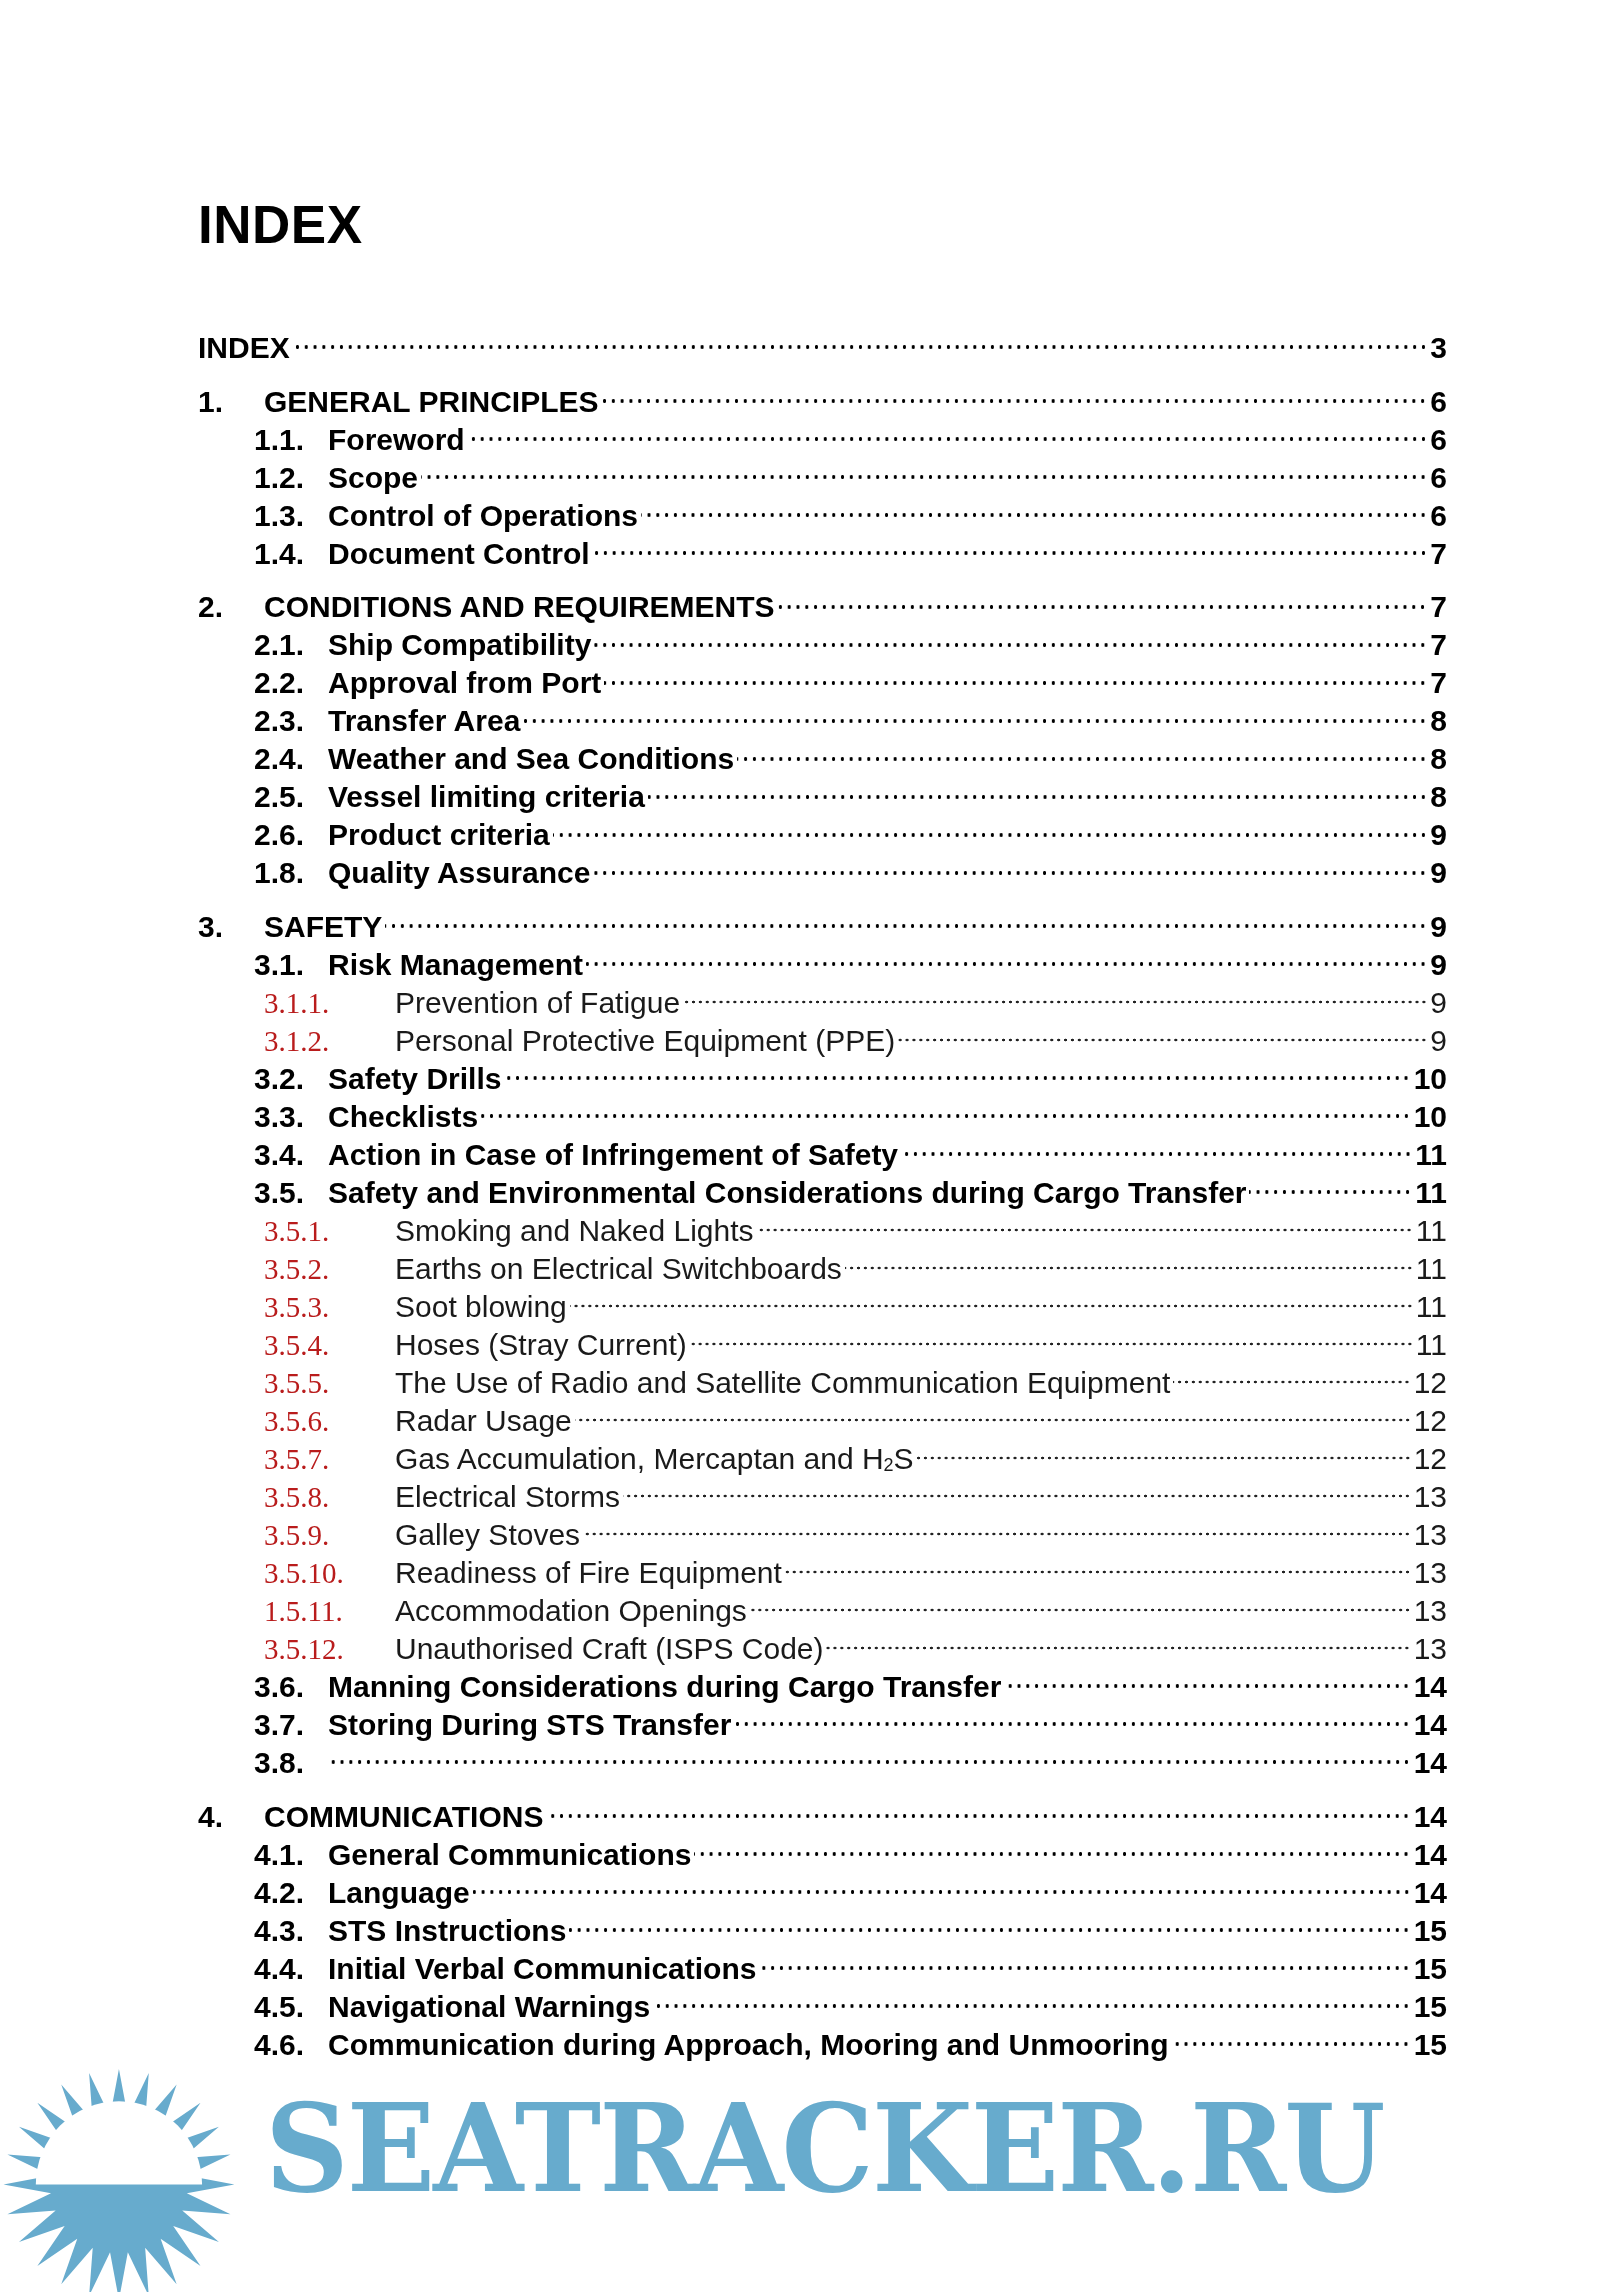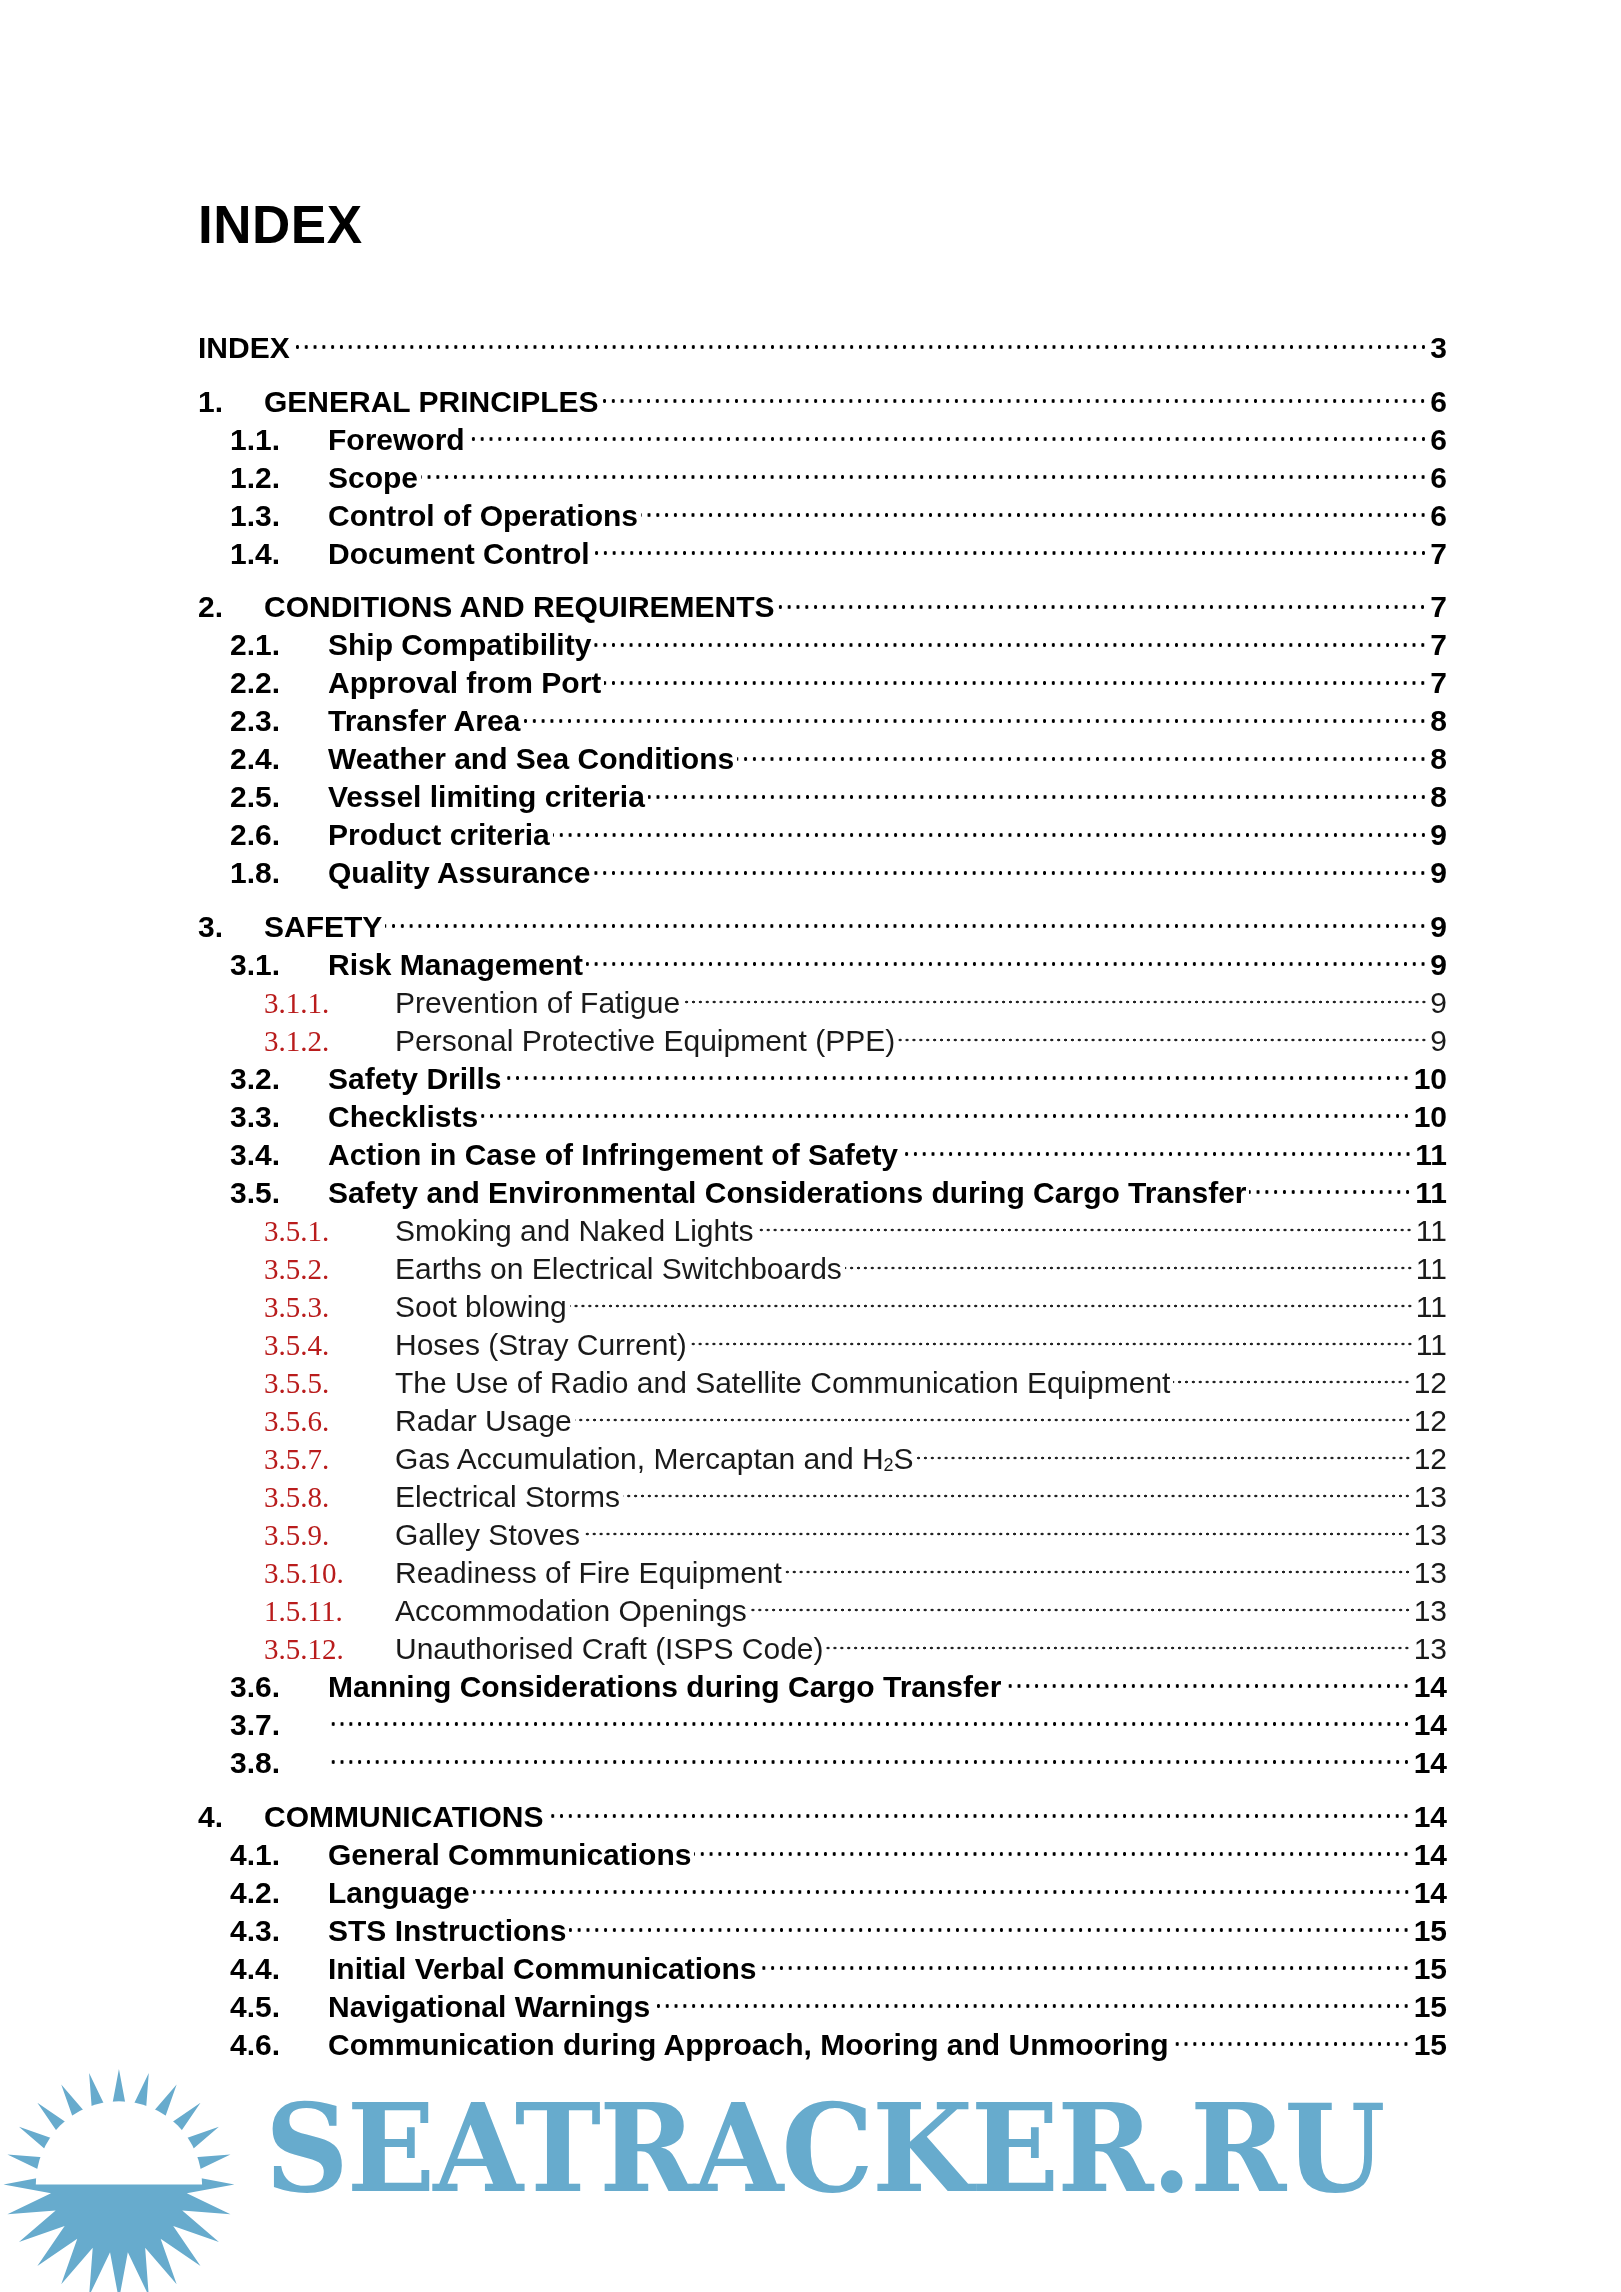--- a/index.html
+++ b/index.html
@@ -5,21 +5,21 @@
   html, body { margin:0; padding:0; background:#ffffff; }
   body { width:1621px; height:2293px; position:relative; overflow:hidden; font-family:"Liberation Sans", sans-serif; color:#000; }
   .page-title { position:absolute; left:198px; top:194px; font-size:53px; font-weight:bold; letter-spacing:0.5px; margin:0; }
   .toc { position:absolute; left:198px; top:320px; width:1249px; }
   .toc-row { display:flex; align-items:baseline; height:38px; font-size:30px; line-height:38px; white-space:nowrap; }
   .toc-row.gap { margin-top:15.7px; }
   .num { display:inline-block; flex:none; }
   .lvl0 .num { width:0; }
   .lvl1 .num { width:66px; }
   .lvl2 { padding-left:32px; font-weight:bold; }
-  .lvl2 .num { width:98px; }
+  .lvl2 .num { width:98px;text-align:center; }
   .lvl1, .lvl0 { font-weight:bold; }
   .lvl3 { padding-left:66px; font-weight:normal; color:#1a1a1a; }
   .lvl3 .num { width:131px; font-family:"Liberation Serif", serif; color:#b91c1c; font-size:29px; }
   .title { flex:none; }
   .leader { flex:1 1 auto; overflow:hidden; margin:0 2.9px; position:relative; height:38px; }
   .leader::after { content:""; position:absolute; left:0; right:0; bottom:8.8px; height:3.9px;
     background-image:radial-gradient(circle, #000 1.6px, transparent 2px); background-size:8.8px 3.9px; background-repeat:repeat-x; background-position:right; }
   .lvl3 .leader::after { background-image:radial-gradient(circle, #222 1.1px, transparent 1.6px); background-size:6.9px 3.9px; }
   .page { flex:none; text-align:right; }
   sub { font-size:60%; vertical-align:baseline; position:relative; top:0.1em; }
@@ -237,20 +237,21 @@
       <span class="page">13</span>
     </div>
     <div class="toc-row lvl2">
       <span class="num">3.6.</span>
       <span class="title">Manning Considerations during Cargo Transfer</span>
       <span class="leader"></span>
       <span class="page">14</span>
     </div>
     <div class="toc-row lvl2">
       <span class="num">3.7.</span>
+      <span class="title">Storing During STS Transfer</span>
       <span class="leader"></span>
       <span class="page">14</span>
     </div>
     <div class="toc-row lvl2">
       <span class="num">3.8.</span>
       <span class="leader"></span>
       <span class="page">14</span>
     </div>
     <div class="toc-row lvl1 gap">
       <span class="num">4.</span>

